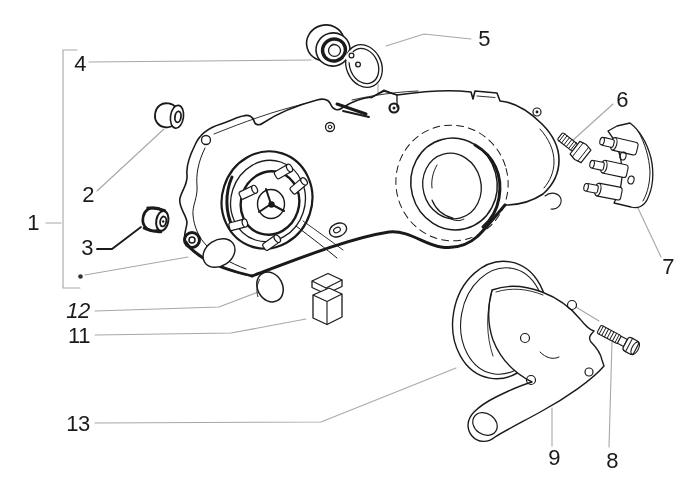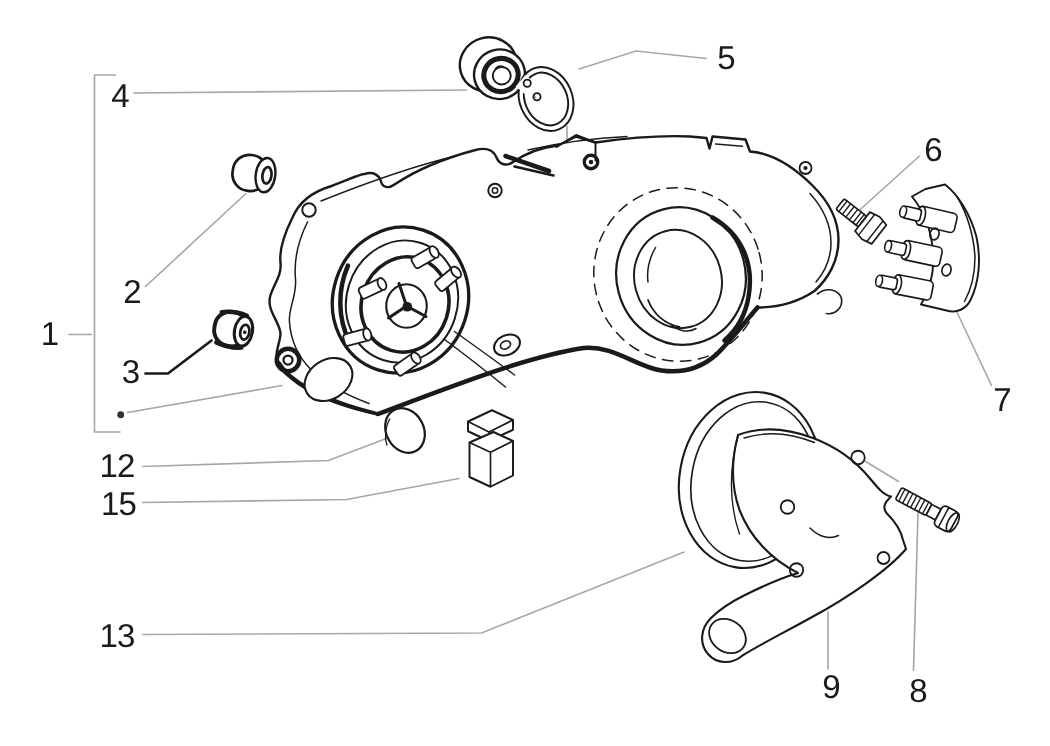--- a/index.html
+++ b/index.html
@@ -262,16 +262,16 @@
 <span class="callout" style="left: 33px; top: 223px;">1</span>
 <span class="callout" style="left: 88px; top: 195px;">2</span>
 <span class="callout" style="left: 87px; top: 248px;">3</span>
 <span class="callout" style="left: 80px; top: 64px;">4</span>
 <span class="callout" style="left: 484px; top: 39px;">5</span>
 <span class="callout" style="left: 622px; top: 100px;">6</span>
 <span class="callout" style="left: 668px; top: 267px;">7</span>
 <span class="callout" style="left: 612px; top: 461px;">8</span>
 <span class="callout" style="left: 554px; top: 458px;">9</span>
 <span class="callout" style="left: 78px; top: 424px;">13</span>
-<span class="callout" style="left: 79px; top: 336px;">15</span>
-<span class="callout" style="left: 78px; top: 311px;">12</span>
+<span class="callout" style="left: 79px; top: 336px;">11</span>
+<span class="callout" style="left: 78px; top: 311px; font-style: italic;">12</span>
 
 </div>
 
 </body></html>

